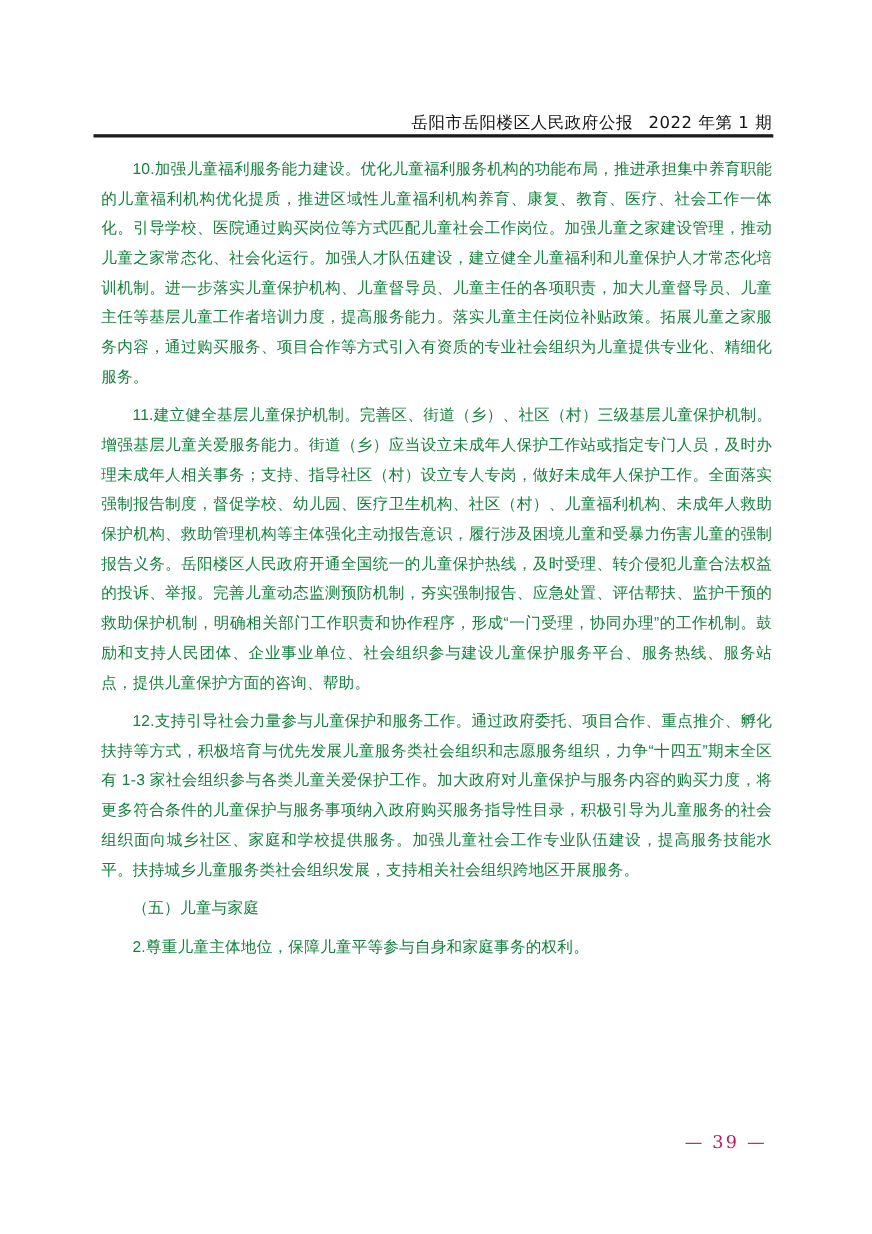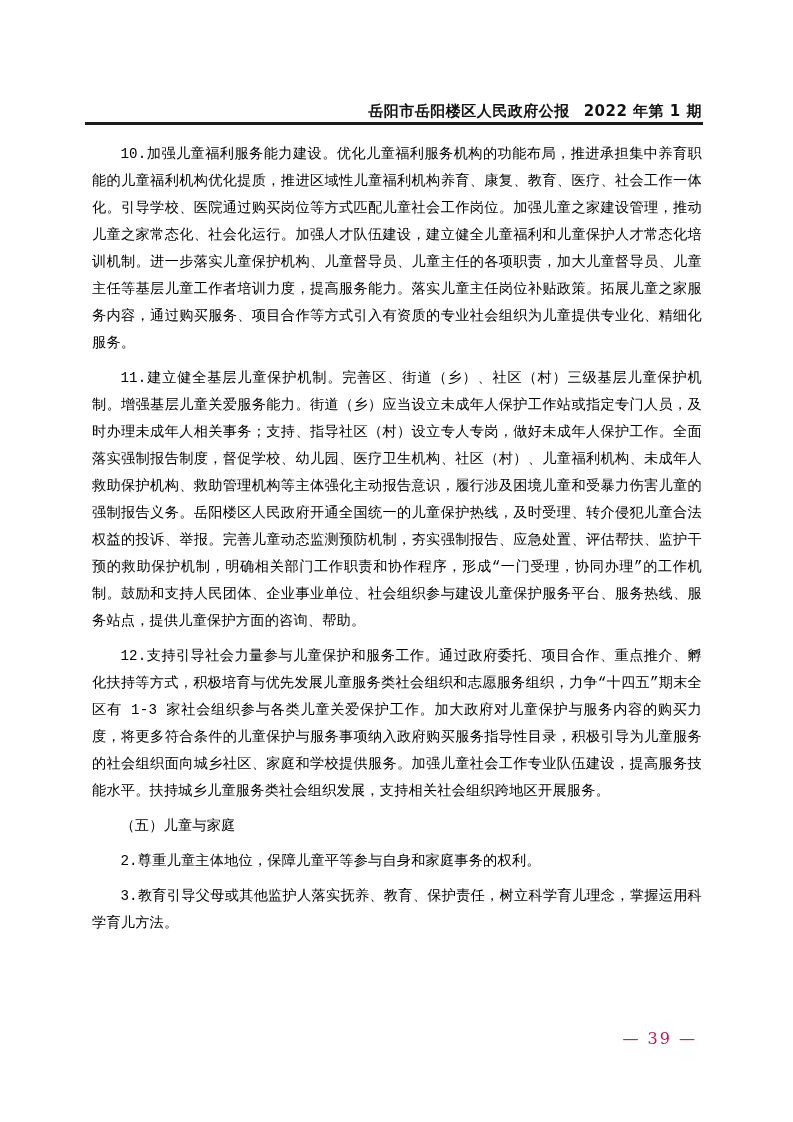--- a/index.html
+++ b/index.html
@@ -16,21 +16,21 @@
     overflow: hidden;
     color: #1a1a1a;
   }
   .page-header {
     position: absolute;
     top: 102px;
     left: 0;
     right: 91px;
     text-align: right;
     font-family: "DejaVu Sans", "Liberation Sans", sans-serif;
-    font-weight: 700;
+    font-weight: 400;
     font-size: 15px;
     letter-spacing: 0.5px;
     color: #141414;
     white-space: nowrap;
   }
   .page-header .issue-no {
     margin-left: 14px;
   }
   .header-rule {
     position: absolute;
@@ -38,26 +38,26 @@
     left: 85px;
     width: 618px;
     height: 2.5px;
     background: #1c1c1c;
   }
   .content {
     position: absolute;
     top: 141px;
     left: 92px;
     width: 610px;
-    font-family: Liberation Mono, monospace;
+    font-family: Liberation Sans, sans-serif;
     font-size: 14.2px;
     line-height: 27px;
     letter-spacing: 0.2px;
     text-align: justify;
-    color: #000000;
+    color: #15803d;
   }
   .content p {
     margin: 0 0 8px 0;
     text-indent: 2em;
   }
   .page-footer {
     position: absolute;
     top: 1029px;
     right: 96px;
     font-family: "DejaVu Serif", "Liberation Serif", serif;
@@ -77,18 +77,17 @@
   </div>
 
   <div class="header-rule"></div>
 
   <div class="content">
     <p>10.加强儿童福利服务能力建设。优化儿童福利服务机构的功能布局，推进承担集中养育职能的儿童福利机构优化提质，推进区域性儿童福利机构养育、康复、教育、医疗、社会工作一体化。引导学校、医院通过购买岗位等方式匹配儿童社会工作岗位。加强儿童之家建设管理，推动儿童之家常态化、社会化运行。加强人才队伍建设，建立健全儿童福利和儿童保护人才常态化培训机制。进一步落实儿童保护机构、儿童督导员、儿童主任的各项职责，加大儿童督导员、儿童主任等基层儿童工作者培训力度，提高服务能力。落实儿童主任岗位补贴政策。拓展儿童之家服务内容，通过购买服务、项目合作等方式引入有资质的专业社会组织为儿童提供专业化、精细化服务。</p>
     <p>11.建立健全基层儿童保护机制。完善区、街道（乡）、社区（村）三级基层儿童保护机制。增强基层儿童关爱服务能力。街道（乡）应当设立未成年人保护工作站或指定专门人员，及时办理未成年人相关事务；支持、指导社区（村）设立专人专岗，做好未成年人保护工作。全面落实强制报告制度，督促学校、幼儿园、医疗卫生机构、社区（村）、儿童福利机构、未成年人救助保护机构、救助管理机构等主体强化主动报告意识，履行涉及困境儿童和受暴力伤害儿童的强制报告义务。岳阳楼区人民政府开通全国统一的儿童保护热线，及时受理、转介侵犯儿童合法权益的投诉、举报。完善儿童动态监测预防机制，夯实强制报告、应急处置、评估帮扶、监护干预的救助保护机制，明确相关部门工作职责和协作程序，形成“一门受理，协同办理”的工作机制。鼓励和支持人民团体、企业事业单位、社会组织参与建设儿童保护服务平台、服务热线、服务站点，提供儿童保护方面的咨询、帮助。</p>
     <p>12.支持引导社会力量参与儿童保护和服务工作。通过政府委托、项目合作、重点推介、孵化扶持等方式，积极培育与优先发展儿童服务类社会组织和志愿服务组织，力争“十四五”期末全区有 1-3 家社会组织参与各类儿童关爱保护工作。加大政府对儿童保护与服务内容的购买力度，将更多符合条件的儿童保护与服务事项纳入政府购买服务指导性目录，积极引导为儿童服务的社会组织面向城乡社区、家庭和学校提供服务。加强儿童社会工作专业队伍建设，提高服务技能水平。扶持城乡儿童服务类社会组织发展，支持相关社会组织跨地区开展服务。</p>
     <p>（五）儿童与家庭</p>
     <p>2.尊重儿童主体地位，保障儿童平等参与自身和家庭事务的权利。</p>
-    <p>3.教育引导父母或其他监护人落实抚养、教育、保护责任，树立科学育儿理念，掌握运用科学育儿方法。</p>
   </div>
 
   <div class="page-footer">— 39 —</div>
 
 </div>
 
 </body></html>

